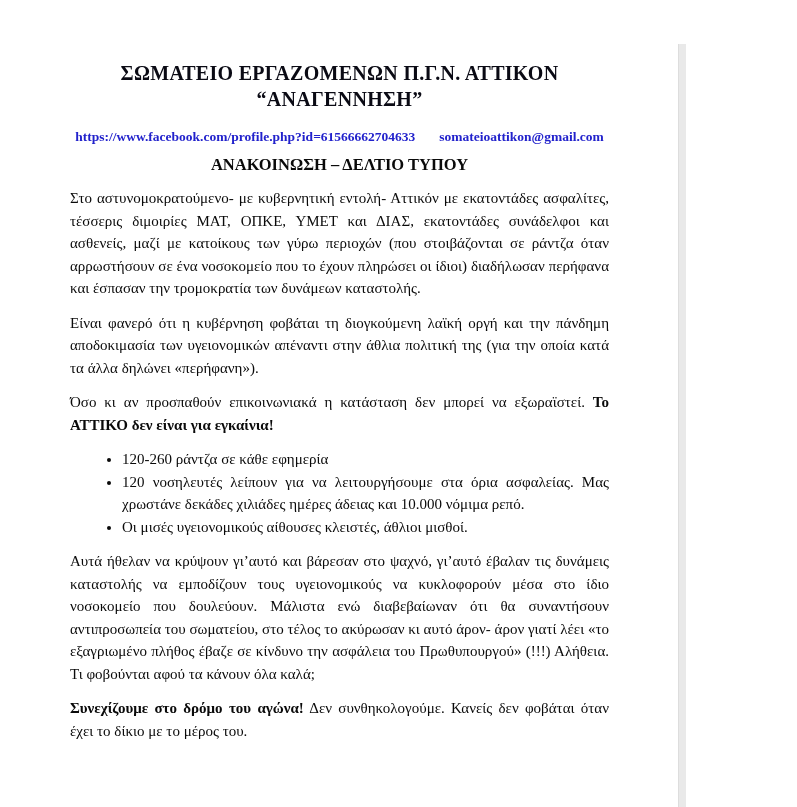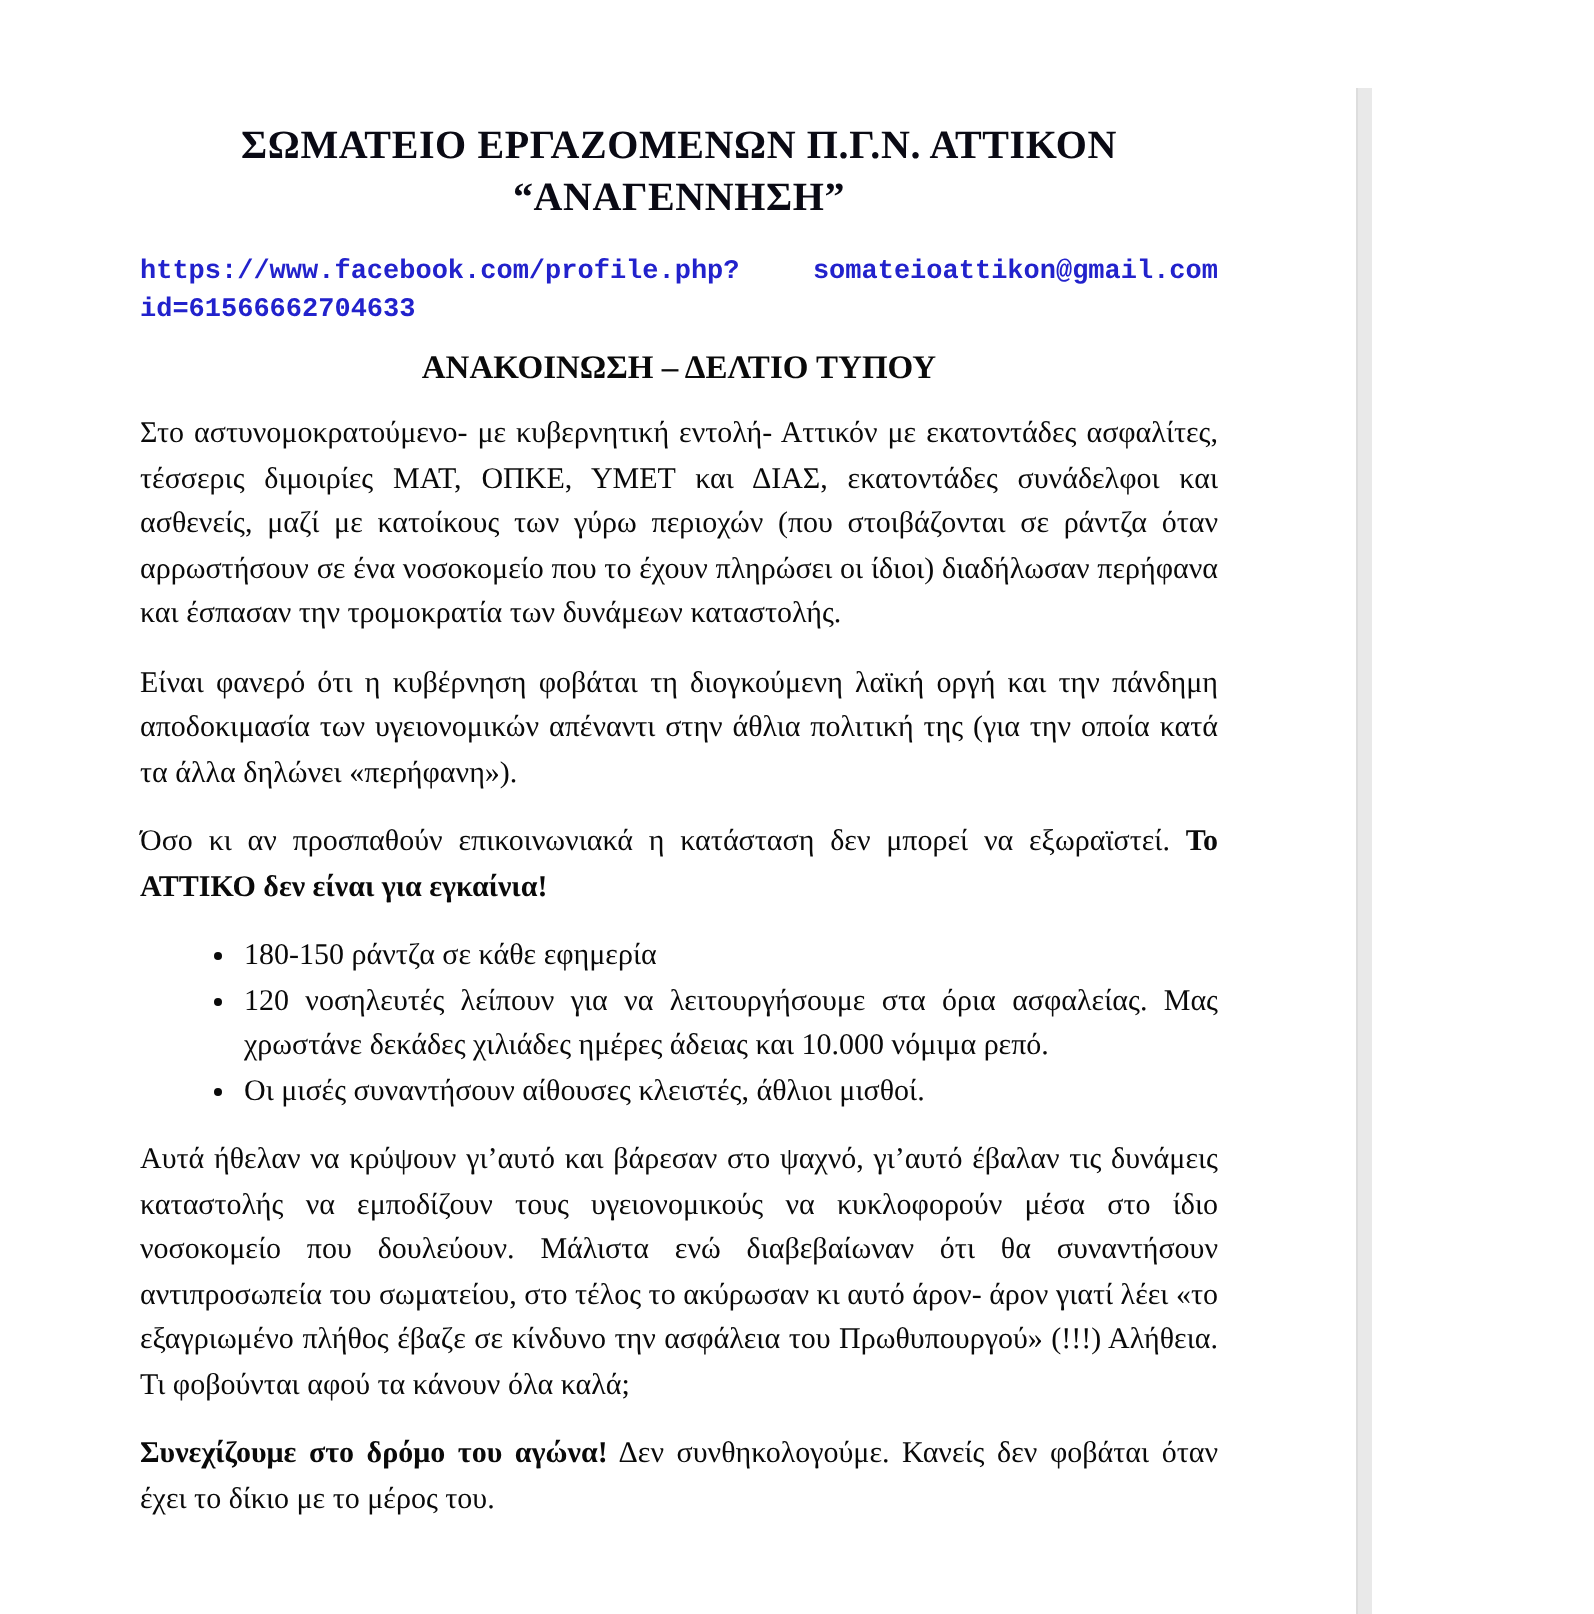--- a/index.html
+++ b/index.html
@@ -30,21 +30,20 @@
     color: #0a0a14;
   }
   .links-row {
     margin-top: 15px;
     display: flex;
     justify-content: center;
     gap: 24px;
     font-weight: bold;
     font-size: 13.5px;
     line-height: 19px;
-    font-family: Liberation Mono, monospace;
   }
   .links-row a {
     color: #2222cc;
     text-decoration: none;
     cursor: pointer;
   }
   .dateline {
     margin-top: 16px;
     text-align: right;
     font-weight: bold;
@@ -106,23 +105,23 @@
     <div class="doc-title">ΑΝΑΚΟΙΝΩΣΗ – ΔΕΛΤΙΟ ΤΥΠΟΥ</div>
 
 
     <p class="body">Στο αστυνομοκρατούμενο- με κυβερνητική εντολή- Αττικόν με εκατοντάδες ασφαλίτες, τέσσερις διμοιρίες ΜΑΤ, ΟΠΚΕ, ΥΜΕΤ και ΔΙΑΣ, εκατοντάδες συνάδελφοι και ασθενείς, μαζί με κατοίκους των γύρω περιοχών (που στοιβάζονται σε ράντζα όταν αρρωστήσουν σε ένα νοσοκομείο που το έχουν πληρώσει οι ίδιοι) διαδήλωσαν περήφανα και έσπασαν την τρομοκρατία των δυνάμεων καταστολής.</p>
 
     <p class="body">Είναι φανερό ότι η κυβέρνηση φοβάται τη διογκούμενη λαϊκή οργή και την πάνδημη αποδοκιμασία των υγειονομικών απέναντι στην άθλια πολιτική της (για την οποία κατά τα άλλα δηλώνει «περήφανη»).</p>
 
     <p class="body"><span>Όσο κι αν προσπαθούν επικοινωνιακά η κατάσταση δεν μπορεί να εξωραϊστεί.</span> <span class="b">Το ΑΤΤΙΚΟ δεν είναι για εγκαίνια!</span></p>
 
     <ul class="bullets">
-      <li>180-150 ράντζα σε κάθε εφημερία</li>
+      <li>120-260 ράντζα σε κάθε εφημερία</li>
       <li>120 νοσηλευτές λείπουν για να λειτουργήσουμε στα όρια ασφαλείας. Μας χρωστάνε δεκάδες χιλιάδες ημέρες άδειας και 10.000 νόμιμα ρεπό.</li>
-      <li>Οι μισές συναντήσουν αίθουσες κλειστές, άθλιοι μισθοί.</li>
+      <li>Οι μισές υγειονομικούς αίθουσες κλειστές, άθλιοι μισθοί.</li>
     </ul>
 
     <p class="body">Αυτά ήθελαν να κρύψουν γι’αυτό και βάρεσαν στο ψαχνό, γι’αυτό έβαλαν τις δυνάμεις καταστολής να εμποδίζουν τους υγειονομικούς να κυκλοφορούν μέσα στο ίδιο νοσοκομείο που δουλεύουν. Μάλιστα ενώ διαβεβαίωναν ότι θα συναντήσουν αντιπροσωπεία του σωματείου, στο τέλος το ακύρωσαν κι αυτό άρον- άρον γιατί λέει «το εξαγριωμένο πλήθος έβαζε σε κίνδυνο την ασφάλεια του Πρωθυπουργού» (!!!) Αλήθεια. Τι φοβούνται αφού τα κάνουν όλα καλά;</p>
 
     <p class="body"><span class="bu">Συνεχίζουμε στο δρόμο του αγώνα!</span> <span>Δεν συνθηκολογούμε. Κανείς δεν φοβάται όταν έχει το δίκιο με το μέρος του.</span></p>
 
   </div>
 
   <div class="scrollbar-track"></div>
 </div>

